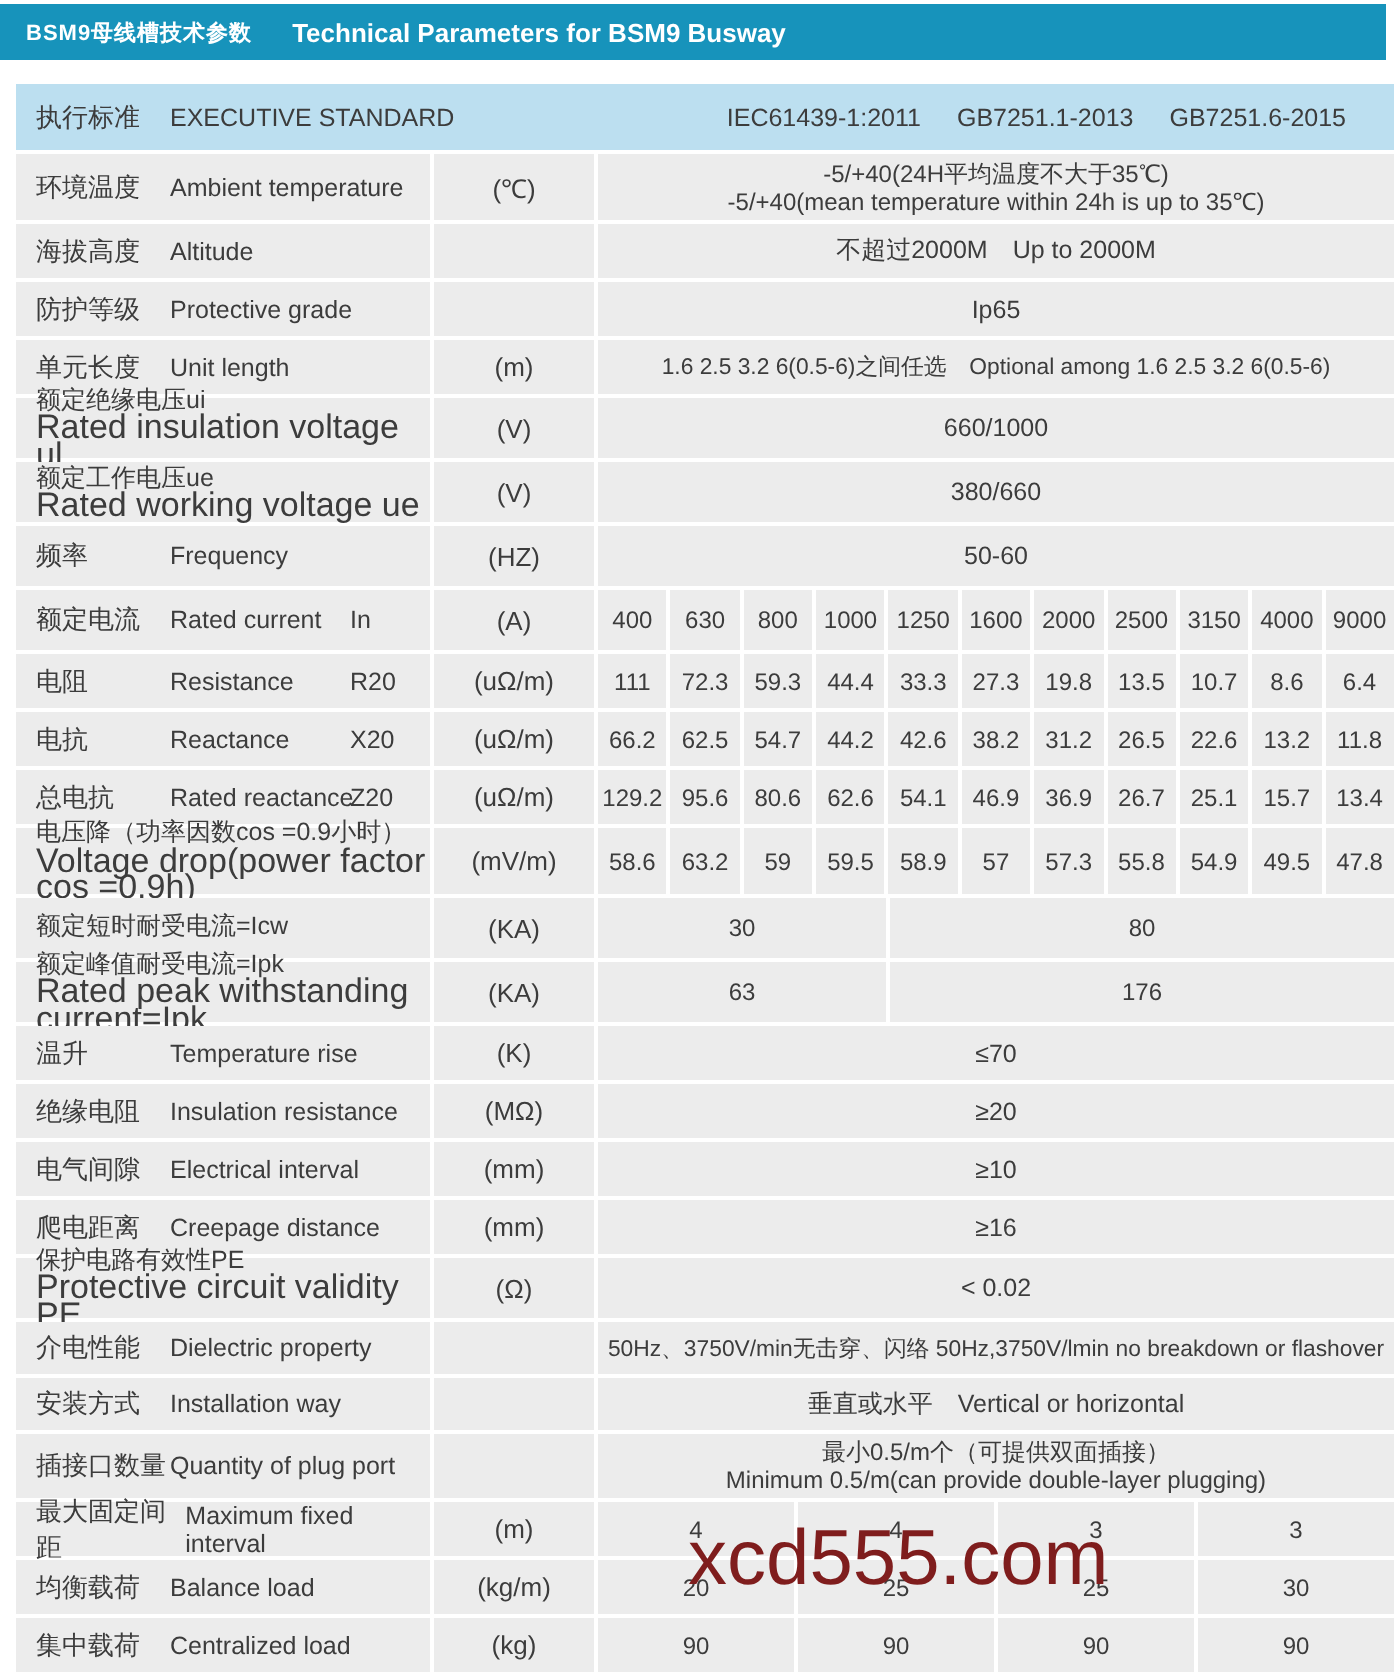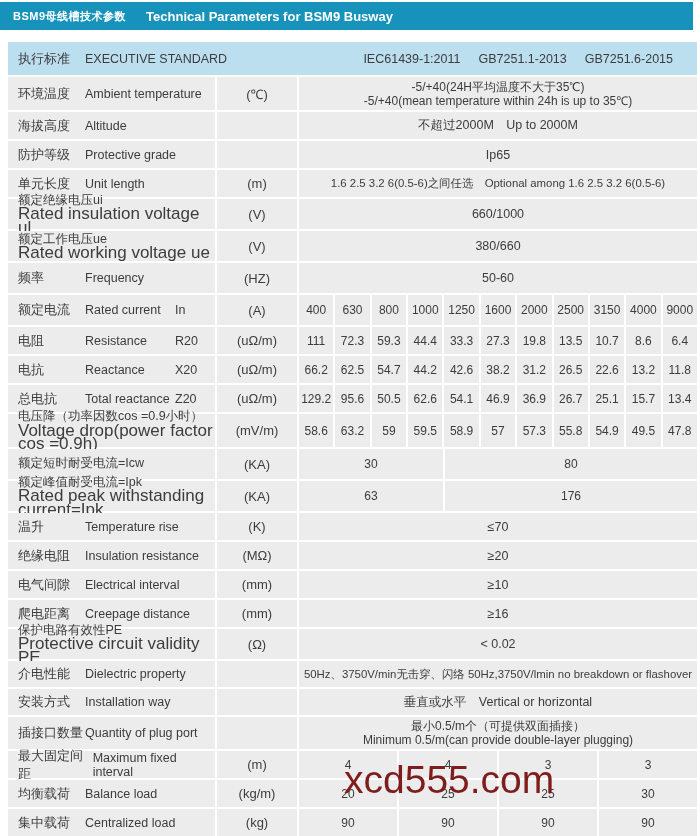--- a/index.html
+++ b/index.html
@@ -201,28 +201,28 @@
         <div class="vcell">31.2</div>
         <div class="vcell">26.5</div>
         <div class="vcell">22.6</div>
         <div class="vcell">13.2</div>
         <div class="vcell">11.8</div>
       </div>
     </div>
     <div class="row" style="height: 27px;">
       <div class="c-label">
         <span class="lab-zh">总电抗</span>
-        <span class="lab-en">Total reactance</span>
+        <span class="lab-en">Rated reactance</span>
         <span class="lab-code">Z20</span>
       </div>
       <div class="c-unit">(uΩ/m)</div>
       <div class="c-vals">
         <div class="vcell">129.2</div>
         <div class="vcell">95.6</div>
-        <div class="vcell">50.5</div>
+        <div class="vcell">80.6</div>
         <div class="vcell">62.6</div>
         <div class="vcell">54.1</div>
         <div class="vcell">46.9</div>
         <div class="vcell">36.9</div>
         <div class="vcell">26.7</div>
         <div class="vcell">25.1</div>
         <div class="vcell">15.7</div>
         <div class="vcell">13.4</div>
       </div>
     </div>

